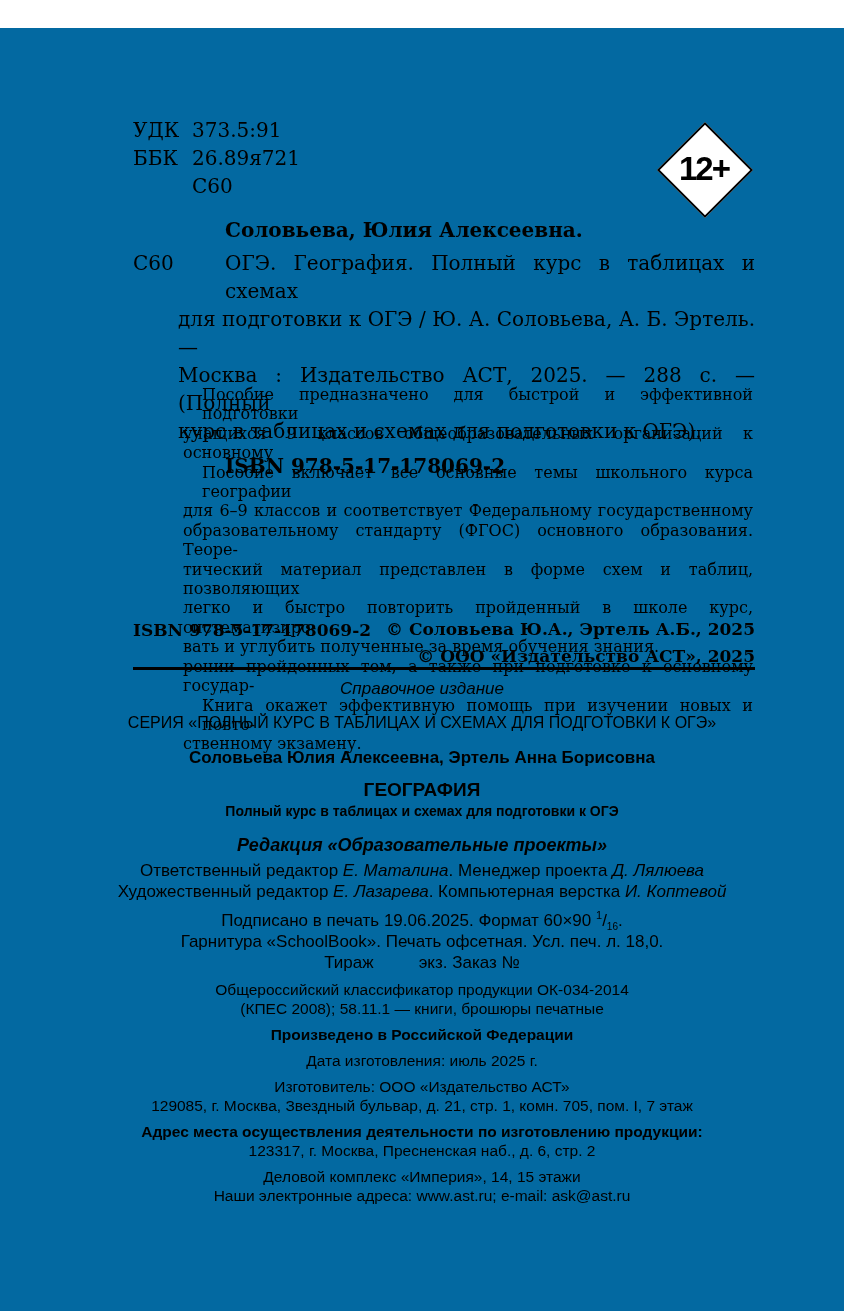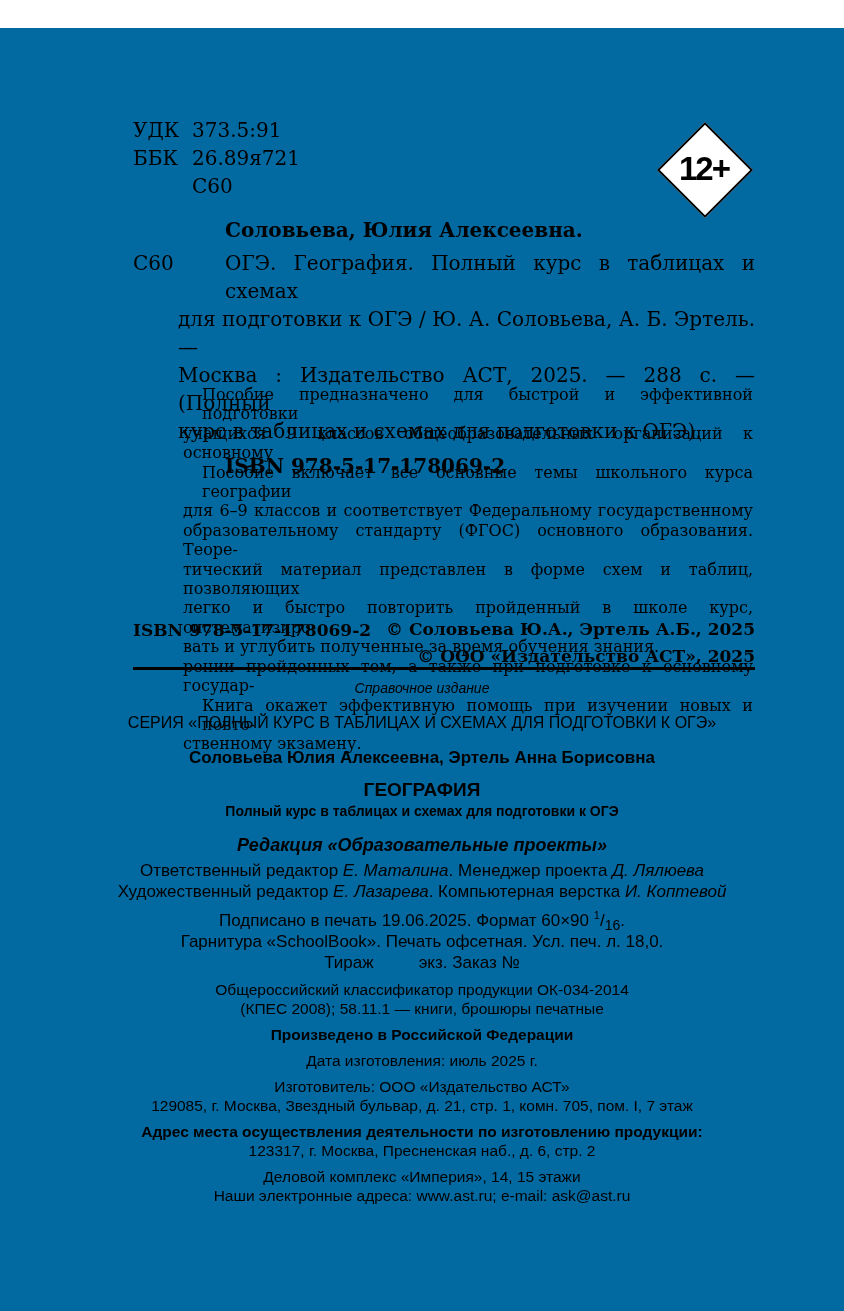--- a/index.html
+++ b/index.html
@@ -35,33 +35,33 @@
   
   .copyright{position:absolute;left:133px;top:588px;width:622px;font-size:17px;font-weight:bold;}
   .copyright .isbn{position:absolute;left:0;top:4px;}
   .copyright .rights{text-align:right;line-height:27px;}
 
   .rule{position:absolute;left:133px;top:639px;width:622px;height:3px;background:#000;}
 
   
   .imprint{position:absolute;left:0;top:650px;width:844px;text-align:center;
            font-family:"Liberation Sans",sans-serif;font-size:17px;line-height:21px;}
-  .ed-type{font-style:italic;font-size:14px;margin-bottom:13px;}
+  .ed-type{font-style:italic;font-size:17px;margin-bottom:13px;}
   .series{font-size:16px;margin-bottom:14px;}
   .authors{font-weight:bold;font-size:17px;margin-bottom:10px;}
   .btitle{font-weight:bold;font-size:19px;line-height:23px;}
   .bsub{font-weight:bold;font-size:14px;margin-bottom:13px;}
   .editorial{font-weight:bold;font-style:italic;font-size:18px;margin-bottom:4px;}
   .edline{font-size:17px;line-height:21px;}
   .edline .nm{font-style:italic;}
   .mb8{margin-bottom:8px;}
   .mb7{margin-bottom:7px;}
   .pline{font-size:17px;line-height:21px;}
   .pline sup{font-size:11px;vertical-align:super;line-height:0;}
-  .pline sub{font-size:14px;vertical-align:sub;line-height:0;}
+  .pline sub{font-size:10px;vertical-align:sub;line-height:0;}
   .gap45{display:inline-block;width:45px;}
   .small{font-size:15.5px;line-height:19px;}
   .bold{font-weight:bold;}
 </style>
 </head>
 <body>
 
 <div class="page">
 
   <div class="codes">

